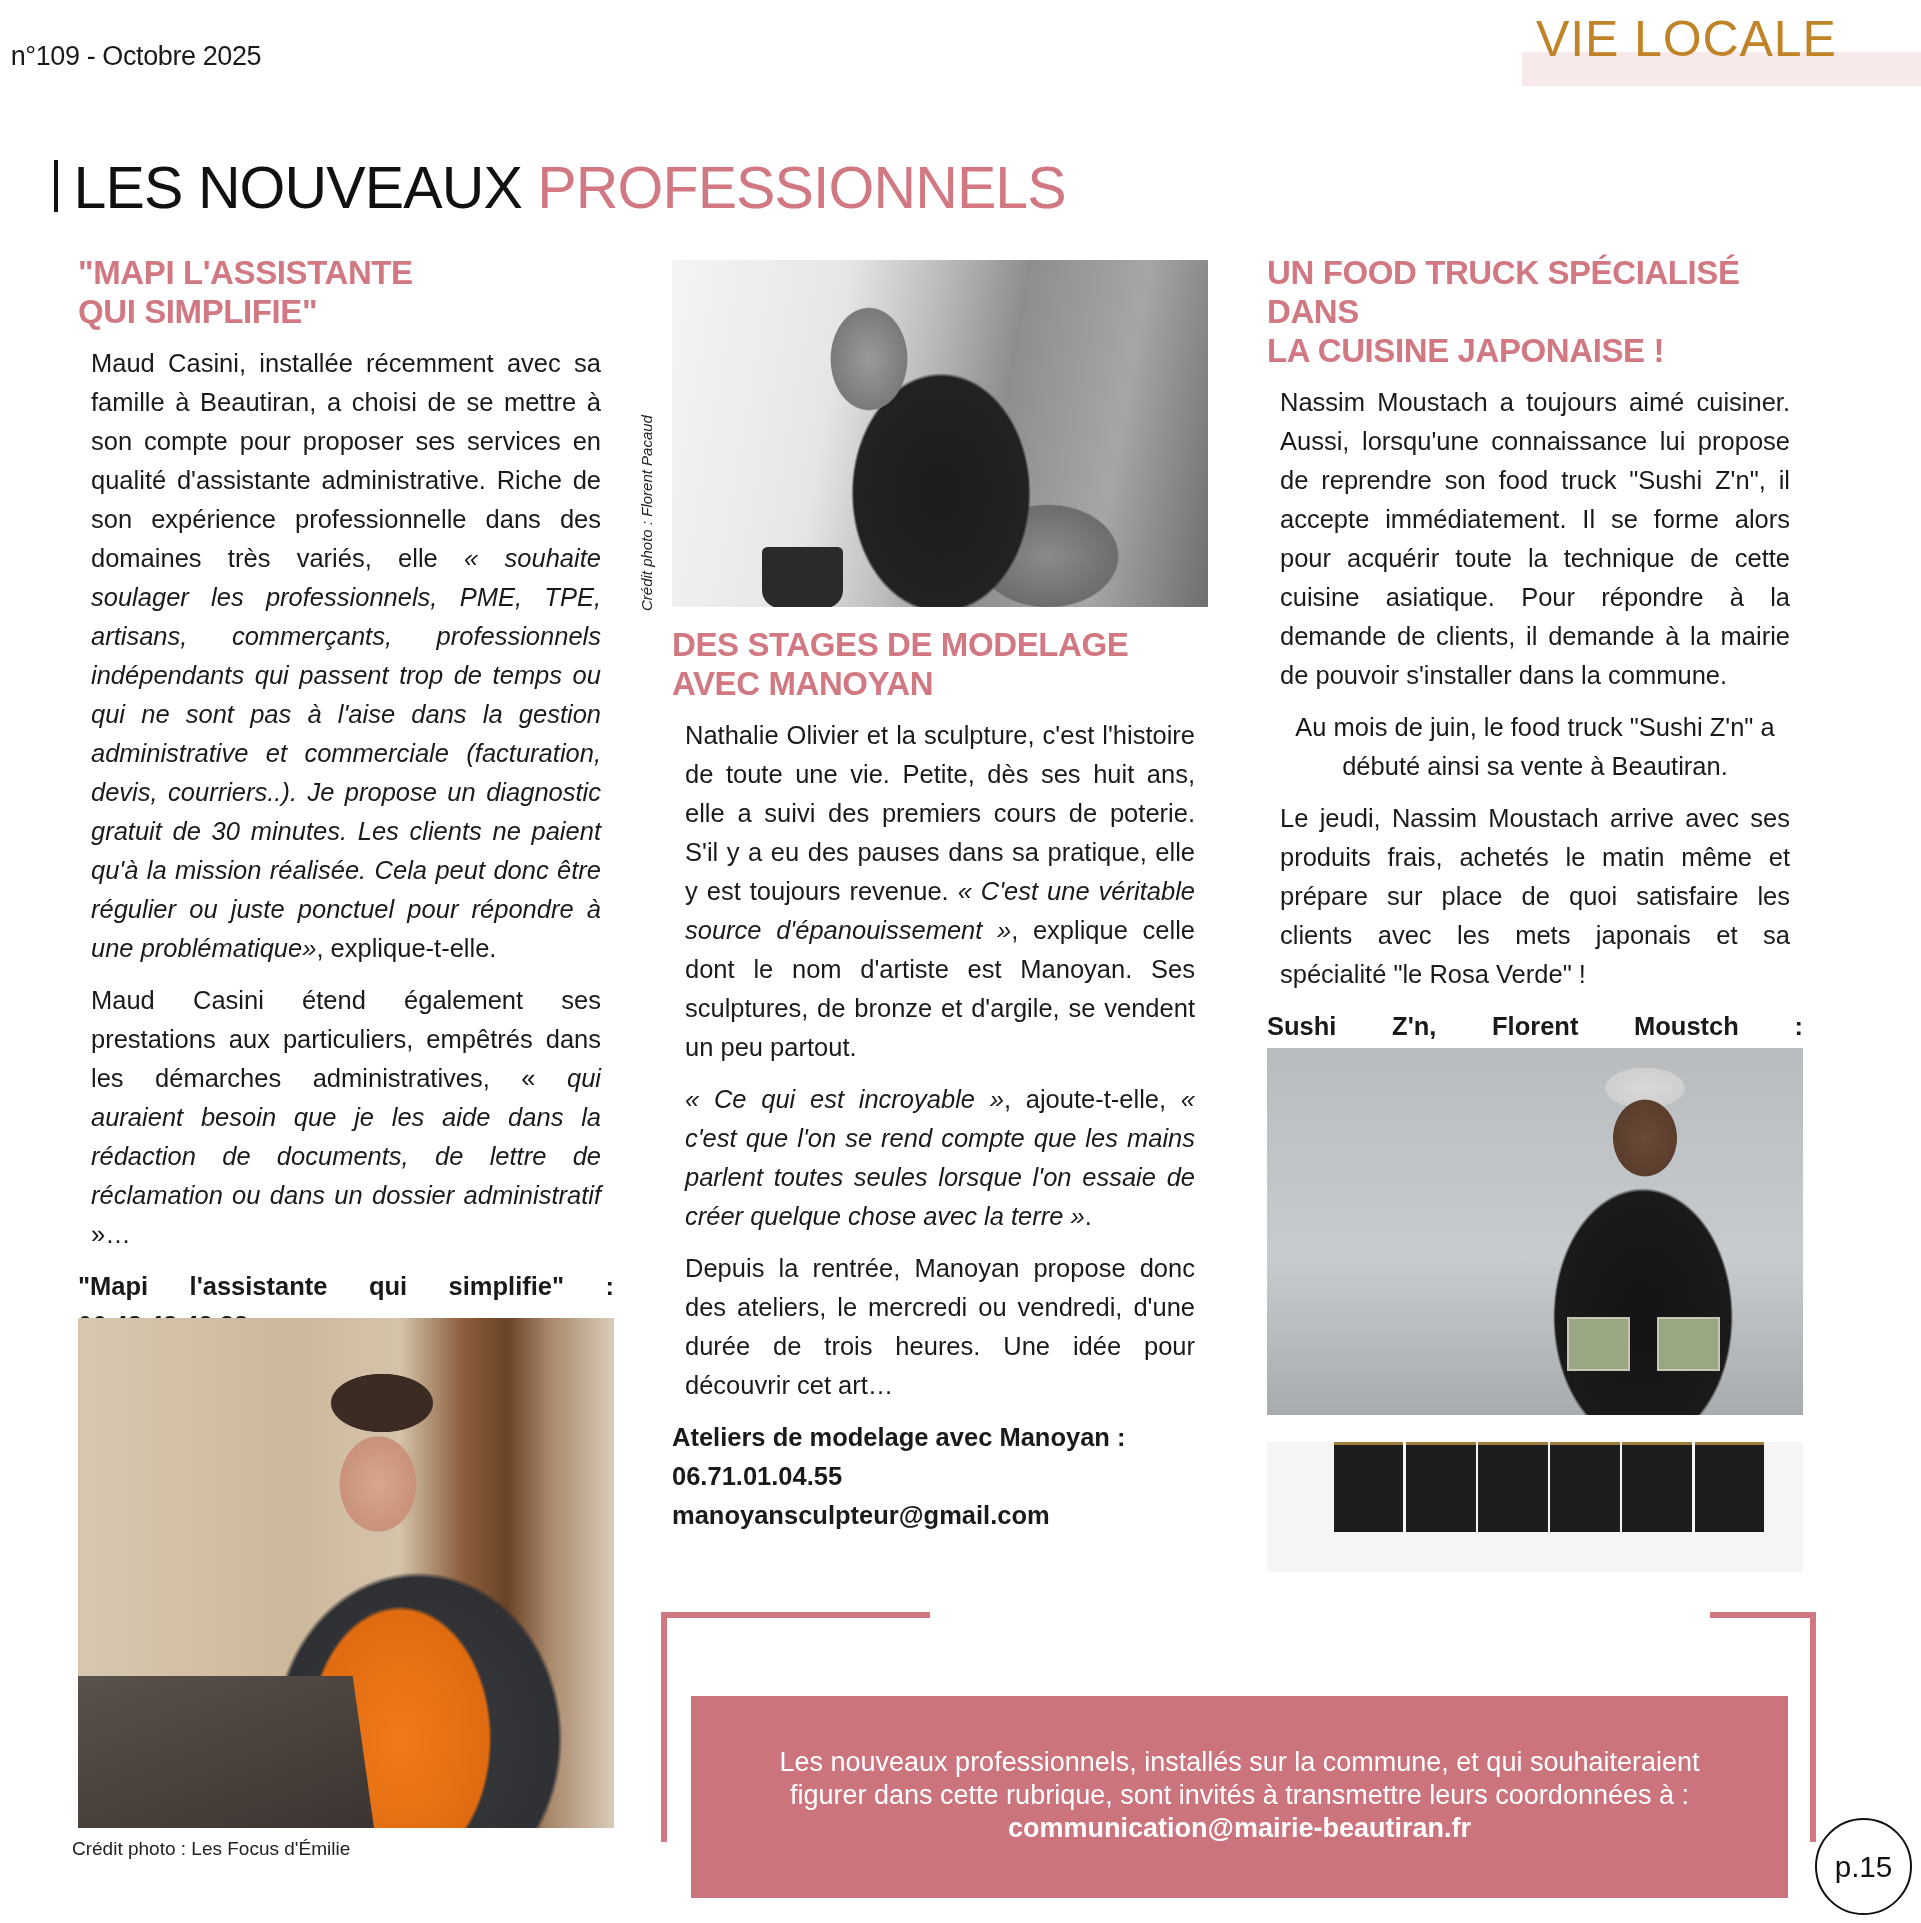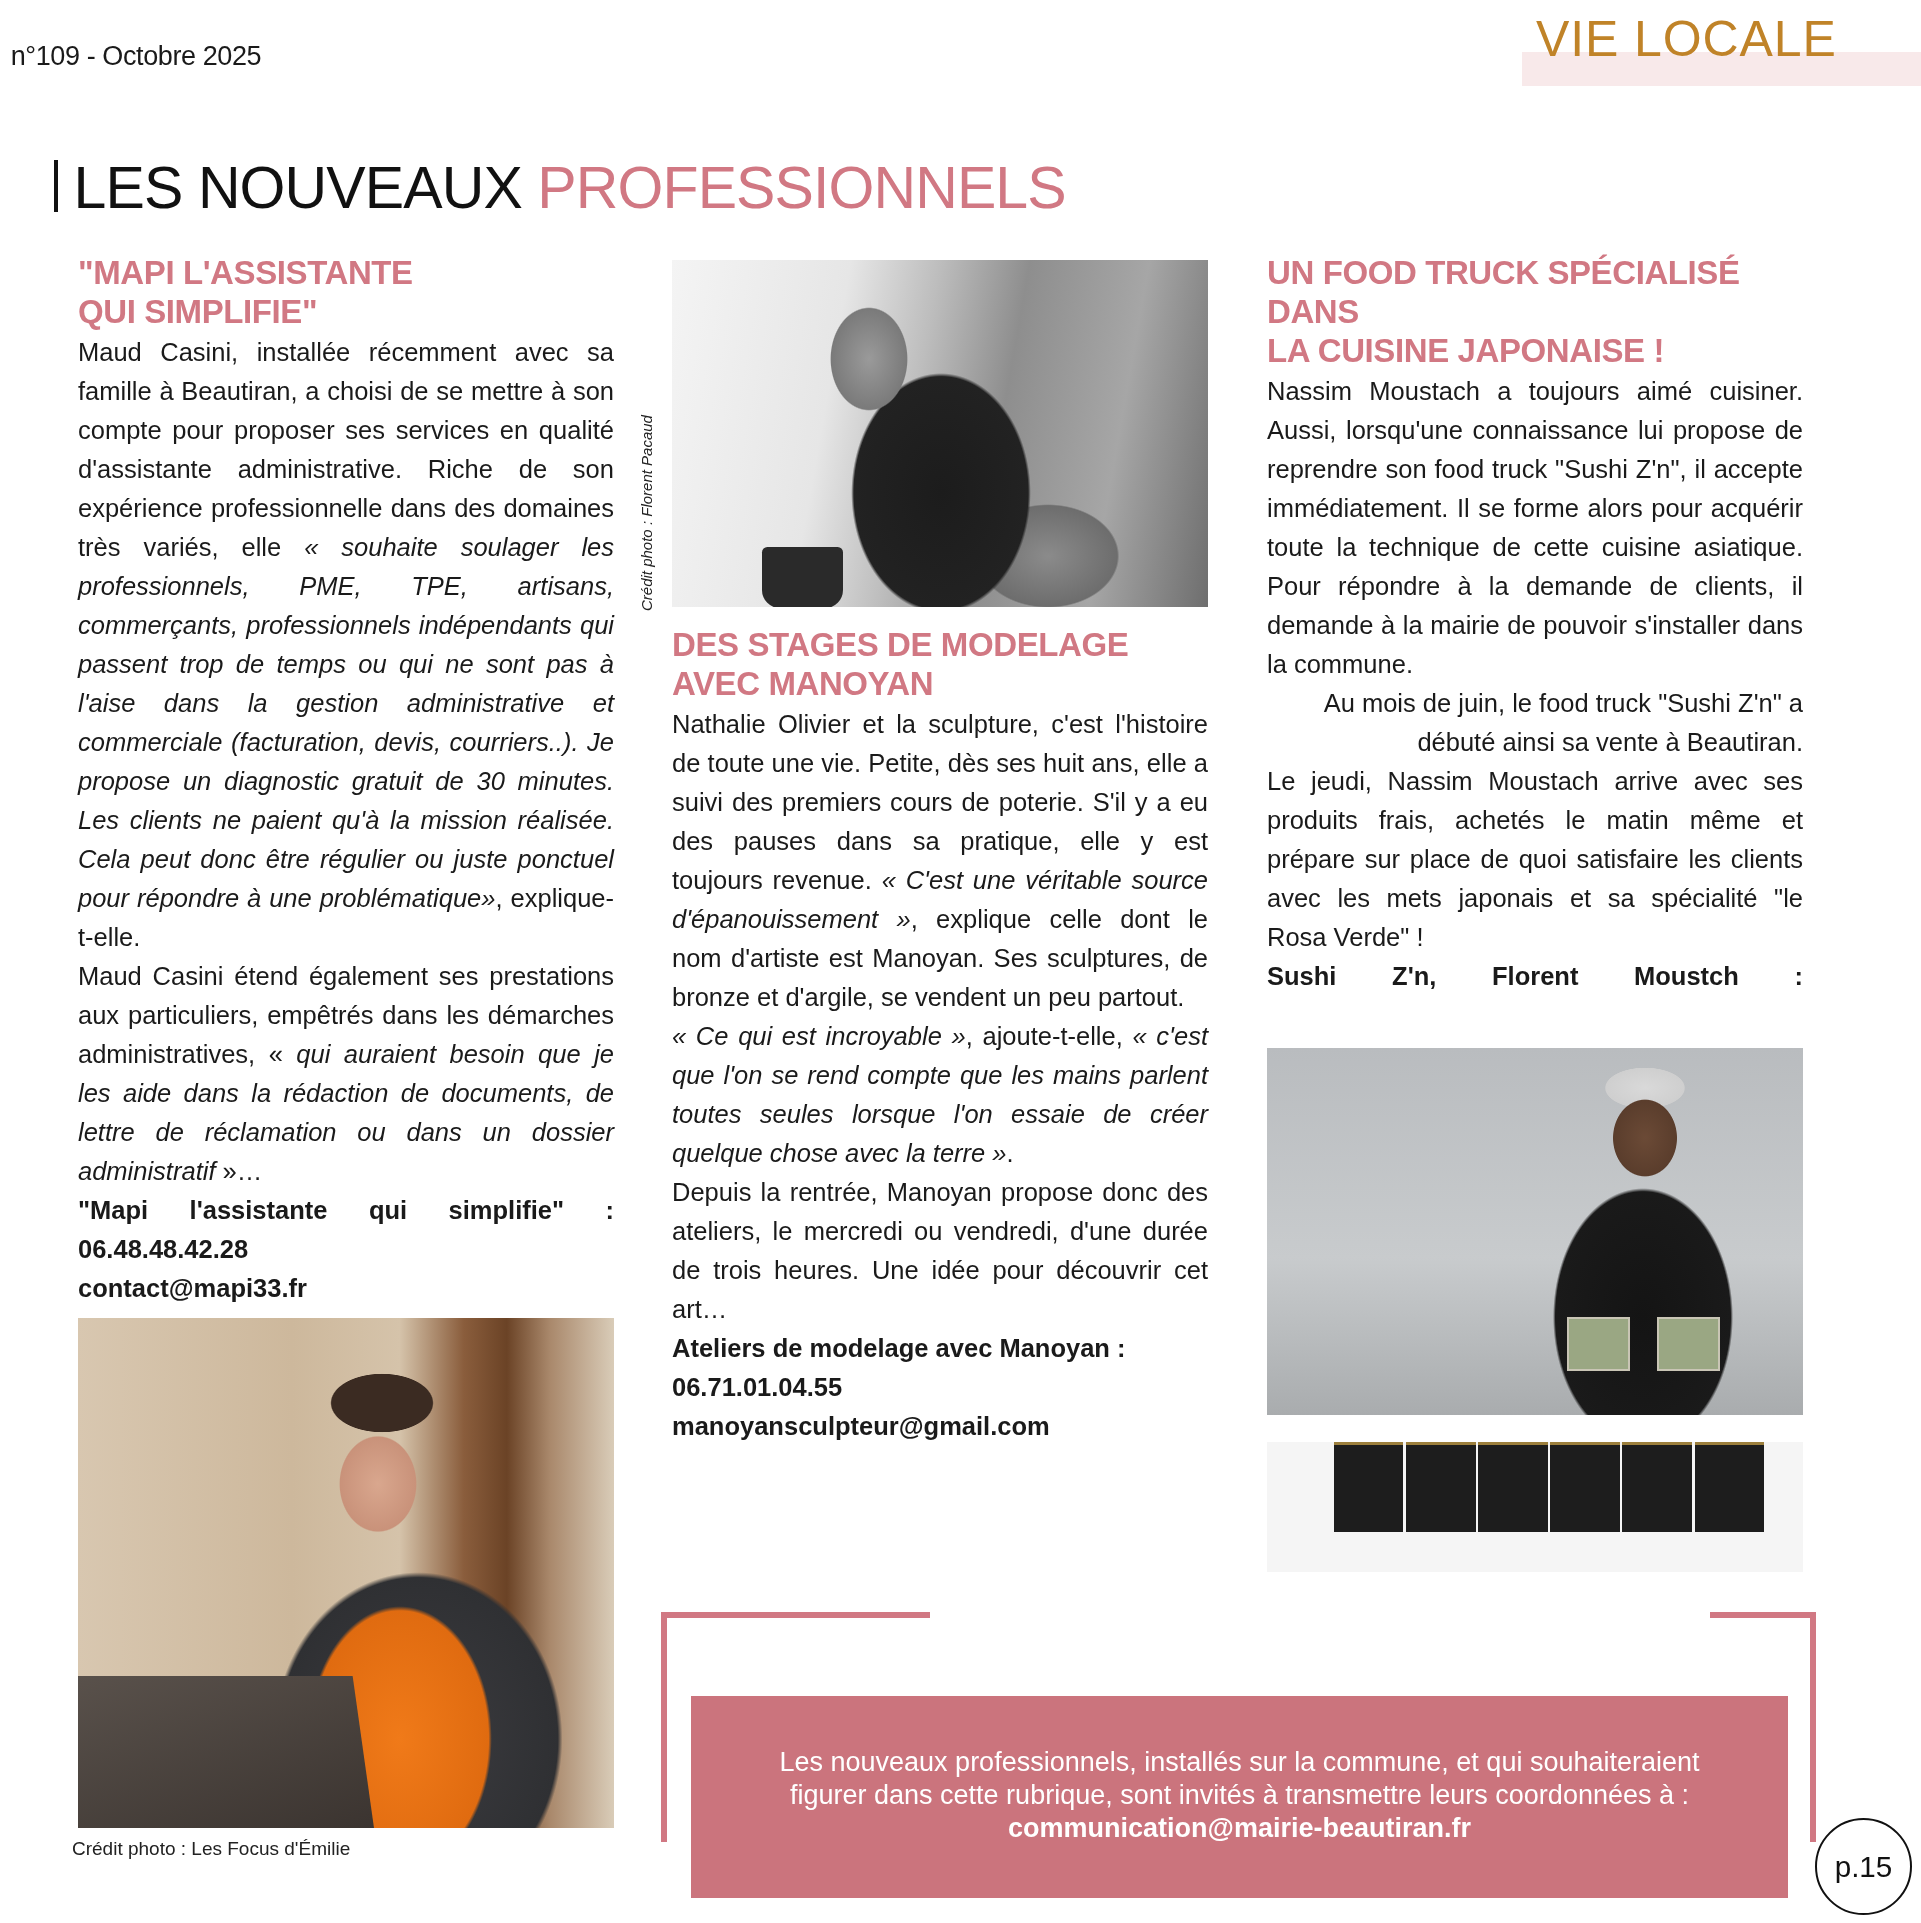--- a/index.html
+++ b/index.html
@@ -15,21 +15,21 @@
   .page-title .bar { display: inline-block; width: 3.6px; height: 52px; background: #111; vertical-align: -3.6px; margin-right: 16px; }
   .page-title .black { color: #111; }
   .page-title .pink { color: #d17883; }
 
   .col { position: absolute; font-size: 25.5px; line-height: 39px; text-align: justify; }
   .col1 { left: 78px; top: 253px; width: 536px; }
   .col2 { left: 672px; top: 625px; width: 536px; }
   .col3 { left: 1267px; top: 253px; width: 536px; }
 
   .headline { color: #d17883; font-weight: 700; font-size: 33px; line-height: 39px; text-transform: uppercase; letter-spacing: -0.4px; text-align: left; margin-bottom: 1.8px; }
-  .p { margin: 0; }
+  .p { margin: 13px; }
   .p i { font-style: italic; }
   .contact { font-weight: 700; }
   .contact-spread { text-align: justify; text-align-last: justify; }
 
   .photo { position: absolute; overflow: hidden; }
   .photo-assistant { left: 78px; top: 1318px; width: 536px; height: 510px;
     background:
       radial-gradient(ellipse 54px 67px at 300px 166px, #d9a78e 0%, #c9927a 70%, transparent 72%),
       radial-gradient(ellipse 63px 36px at 304px 85px, #3b2b22 0%, #3b2b22 80%, transparent 82%),
       linear-gradient(180deg, transparent 0 224px, transparent 224px),
@@ -119,21 +119,21 @@
   <div class="contact" style="text-align:left">06.71.01.04.55</div>
   <div class="contact" style="text-align:left">manoyansculpteur@gmail.com</div>
 </div>
 
 <div class="col col3">
   <div class="headline">
     <div>UN FOOD TRUCK SPÉCIALISÉ DANS</div>
     <div>LA CUISINE JAPONAISE !</div>
   </div>
   <p class="p">Nassim Moustach a toujours aimé cuisiner. Aussi, lorsqu'une connaissance lui propose de reprendre son food truck "Sushi Z'n", il accepte immédiatement. Il se forme alors pour acquérir toute la technique de cette cuisine asiatique. Pour répondre à la demande de clients, il demande à la mairie de pouvoir s'installer dans la commune.</p>
-  <p class="p" style="text-align:right">Au mois de juin, le food truck "Sushi Z'n" a débuté ainsi sa vente à Beautiran.</p>
+  <p class="p" style="text-align:center">Au mois de juin, le food truck "Sushi Z'n" a débuté ainsi sa vente à Beautiran.</p>
   <p class="p">Le jeudi, Nassim Moustach arrive avec ses produits frais, achetés le matin même et prépare sur place de quoi satisfaire les clients avec les mets japonais et sa spécialité "le Rosa Verde" !</p>
   <div class="contact contact-spread">Sushi Z'n, Florent Moustch :</div>
 </div>
 
 <div class="photo photo-foodtruck">
   <div class="sushi-box" style="left:300px"></div>
   <div class="sushi-box" style="left:390px"></div>
   <div class="menu-boards">
     <span></span>
       <span></span>

